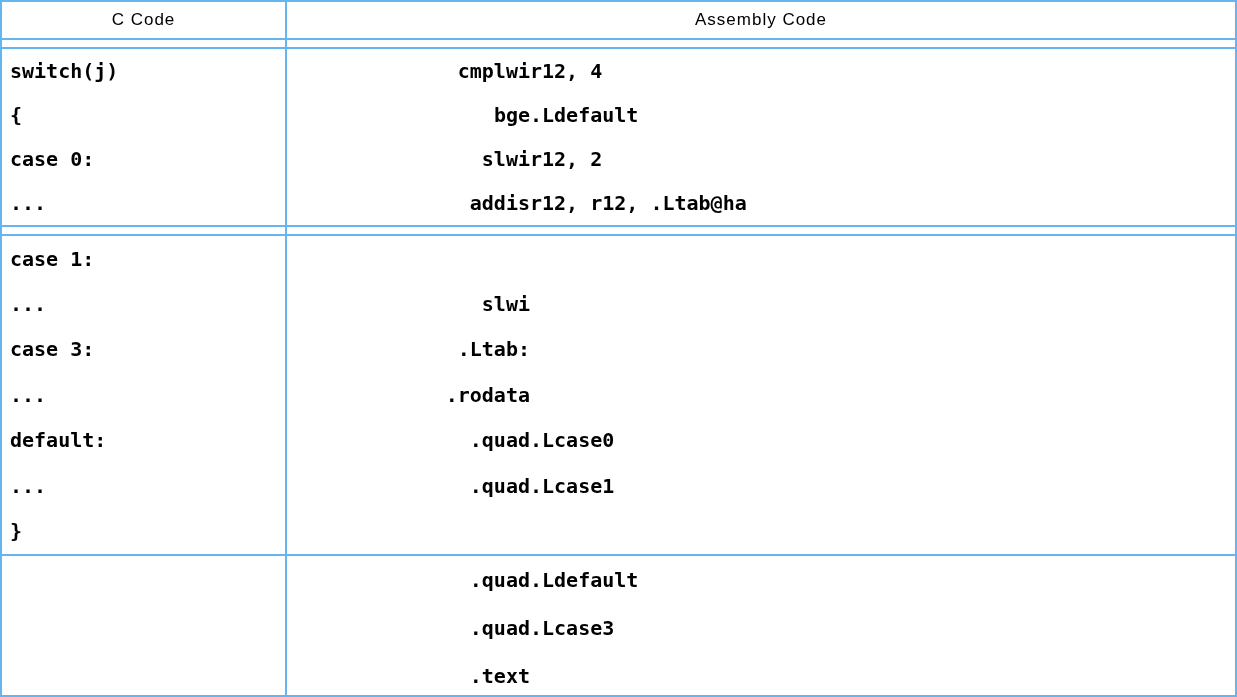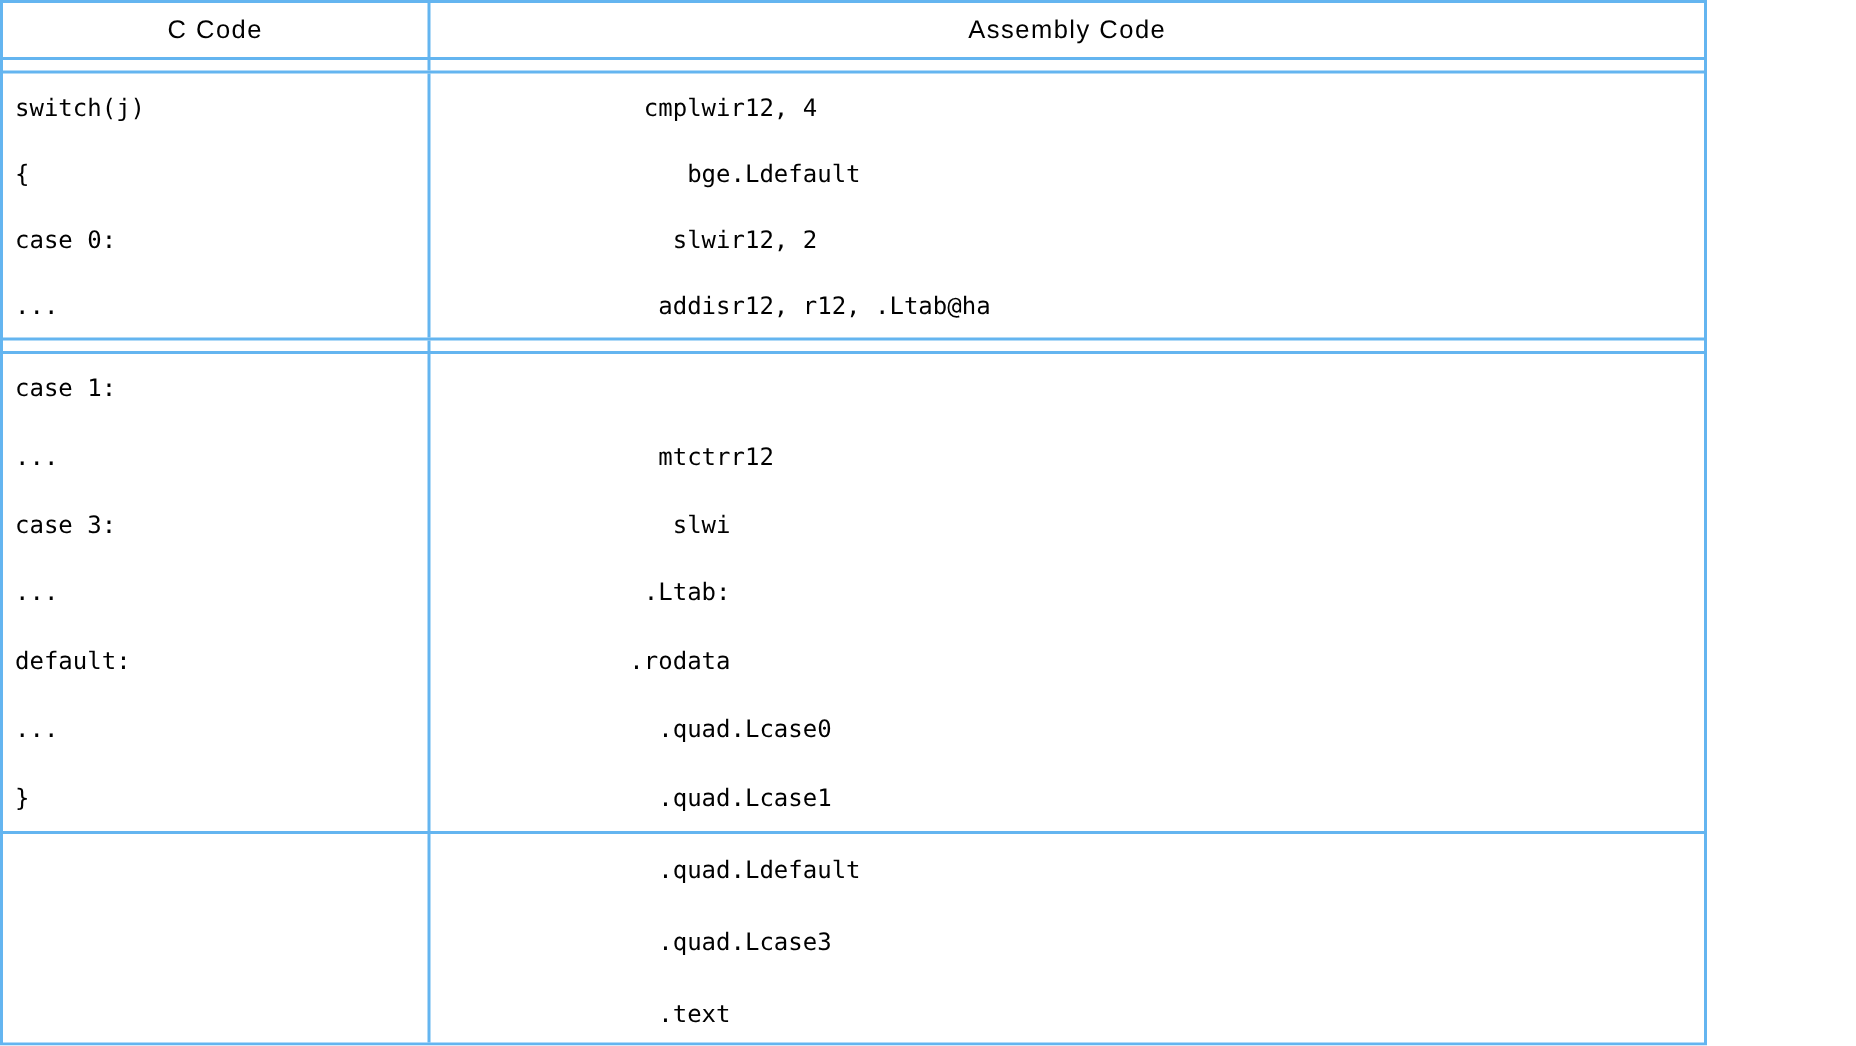--- a/index.html
+++ b/index.html
@@ -2,21 +2,21 @@
 <html style="--border-color: #64B5F0; --text-color: #000000; --bg-color: #FFFFFF;"><head>
 <meta charset="utf-8">
 <style>
   :root{
     --border-color:#64B5F0;
     --text-color:#000000;
     --bg-color:#FFFFFF;
   }
   html,body{margin:0;padding:0;background:var(--bg-color);}
   .table{
-    width:1138px;height:697px;
+    width:1237px;height:697px;
     box-sizing:border-box;
     border:2px solid var(--border-color);
     background:var(--bg-color);
     display:flex;flex-direction:column;
     color:var(--text-color);
     overflow:hidden;
   }
   .row{display:flex;flex-direction:row;}
   .sep-bottom{border-bottom:2px solid var(--border-color);}
   .cell-left{
@@ -35,29 +35,30 @@
   
   .gap-row{height:7px;flex:0 0 7px;}
   .gap-row .cell-left,.gap-row .cell-right{height:100%;}
   
   .group{flex:0 0 auto;}
   .group-grow{flex:1 1 auto;}
   .code-col{display:flex;flex-direction:column;}
   .code-line{
     display:flex;align-items:center;
     font-family:"DejaVu Sans Mono","Liberation Mono",monospace;
-    font-size:16px;
+    font-size:20px;
     white-space:pre;
+    font-weight:bold;
   }
   .group0 .code-line{height:44px;}
   .group1 .code-line{height:45.4px;}
   .group2 .code-line{height:48px;}
   .c-line{padding-left:8px;}
   .asm-line{padding-left:6px;}
-  .mnem{display:inline-block;width:194px;}
+  .mnem{display:inline-block;width:194px;margin-left:43px;}
 </style>
 </head>
 <body>
 
 <div class="table">
 
   <div class="row header-row sep-bottom">
     <div class="cell-left header-cell">C Code</div>
     <div class="cell-right header-cell">Assembly Code</div>
   </div>
@@ -92,21 +93,20 @@
         <div class="code-line c-line">case 1:</div>
         <div class="code-line c-line">...</div>
         <div class="code-line c-line">case 3:</div>
         <div class="code-line c-line">...</div>
         <div class="code-line c-line">default:</div>
         <div class="code-line c-line">...</div>
         <div class="code-line c-line">}</div>
       </div>
     <div class="cell-right code-col">
         <div class="code-line asm-line"></div>
-        <div class="code-line asm-line"><span class="mnem">mtctr</span><span>r12</span></div>
         <div class="code-line asm-line"><span class="mnem">slwi</span><span></span></div>
         <div class="code-line asm-line"><span class="mnem">.Ltab:</span><span></span></div>
         <div class="code-line asm-line"><span class="mnem">.rodata</span><span></span></div>
         <div class="code-line asm-line"><span class="mnem">.quad</span><span>.Lcase0</span></div>
         <div class="code-line asm-line"><span class="mnem">.quad</span><span>.Lcase1</span></div>
       </div>
   </div>
 
   <div class="row group group2 group-grow">
     <div class="cell-left code-col"></div>

